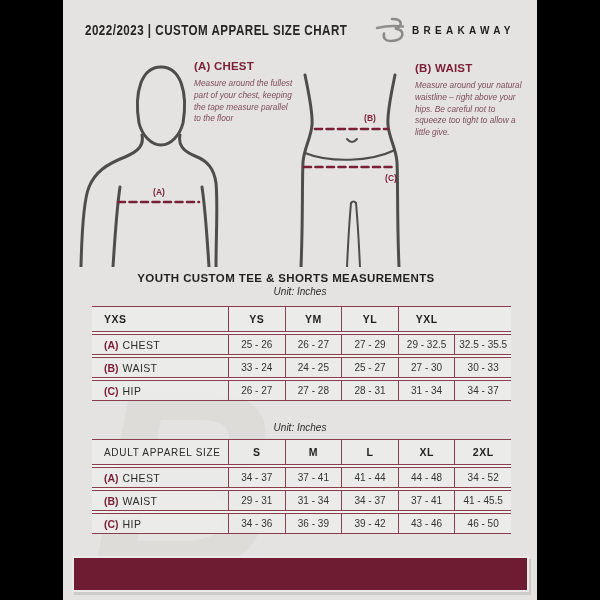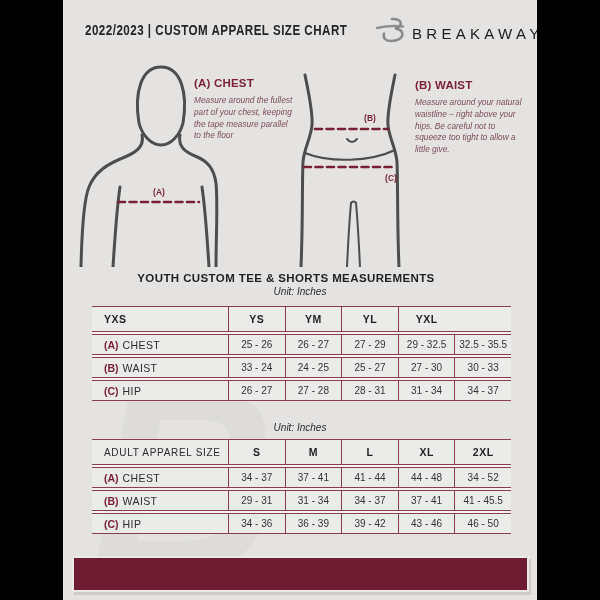--- a/index.html
+++ b/index.html
@@ -4,37 +4,37 @@
 <style>
   html, body { margin:0; padding:0; width:600px; height:600px; overflow:hidden; background:#000; }
   body { font-family:"Liberation Sans", sans-serif; position:relative; }
 
   .card { position:absolute; left:63px; top:0; width:474px; height:600px; background:#e4e3e1; overflow:hidden; }
 
   
   .hdr-title { position:absolute; left:22px; top:22px; font-weight:bold; font-size:14.5px;
     color:#242424; letter-spacing:.6px; white-space:nowrap; transform:scaleX(.8); transform-origin:left top; }
   .logo-svg { position:absolute; left:312px; top:15px; overflow:visible; }
-  .brand-name { position:absolute; left:349px; top:25px; font-weight:normal; font-size:15px;
+  .brand-name { position:absolute; left:349px; top:25px; font-weight:bold; font-size:10px;
     letter-spacing:4.3px; color:#1c1c1c; white-space:nowrap; }
 
   
   .watermark { position:absolute; left:28px; top:352px; font-size:255px; line-height:1;
     font-weight:bold; font-style:italic; color:#d8d7d4; opacity:.55; z-index:0; }
 
   
   .fig { position:absolute; z-index:1; }
   .fig path, .fig line { fill:none; stroke:#4d4d4d; stroke-width:3; stroke-linecap:round; }
   .fig .thin { stroke-width:2; }
   .fig .dash { stroke:#7a2036; stroke-width:2.6; stroke-dasharray:7 4.5; }
   .fig text { font-family:"Liberation Sans", sans-serif; font-size:8.5px; font-weight:bold; fill:#7a1f35; }
 
   
   .guide { position:absolute; z-index:1; }
-  .guide h3 { margin:17px 0 6px 0; font-size:11.5px; font-weight:bold; color:#7a1f35; letter-spacing:.2px; }
+  .guide h3 { margin:0 0 6px 0; font-size:11.5px; font-weight:bold; color:#7a1f35; letter-spacing:.2px; }
   .guide p { margin:0; font-size:8.3px; font-style:italic; color:#7d4c5b; line-height:1.42; }
 
   
   .sec-title { position:absolute; left:0; width:446px; text-align:center; font-weight:bold;
     font-size:11.5px; color:#1f1f1f; letter-spacing:.4px; z-index:1; }
   .sec-unit { position:absolute; left:0; width:474px; text-align:center; font-size:10px;
     font-style:italic; color:#2a2a2a; z-index:1; }
 
   
   .size-table { position:absolute; left:29px; width:419px; display:flex; flex-direction:column;

